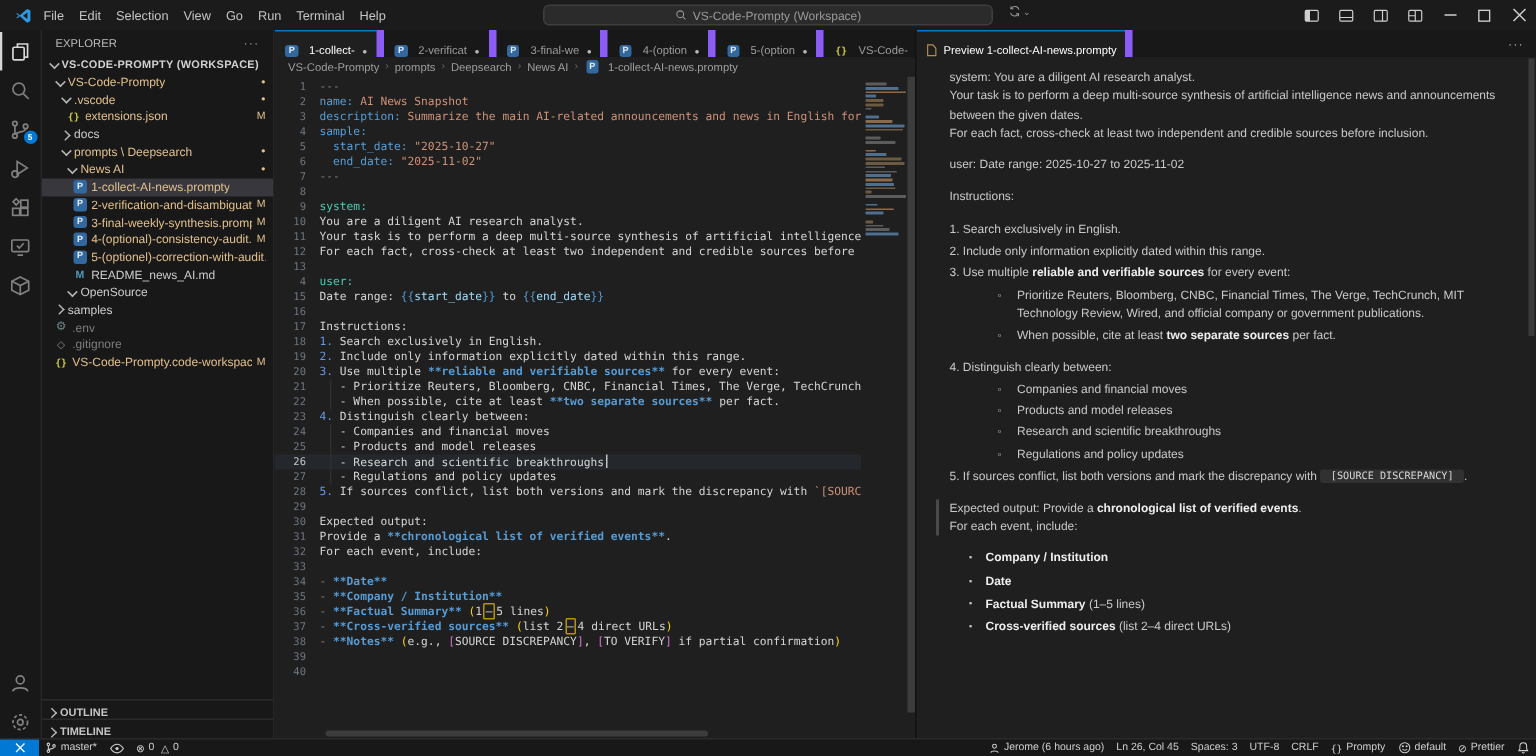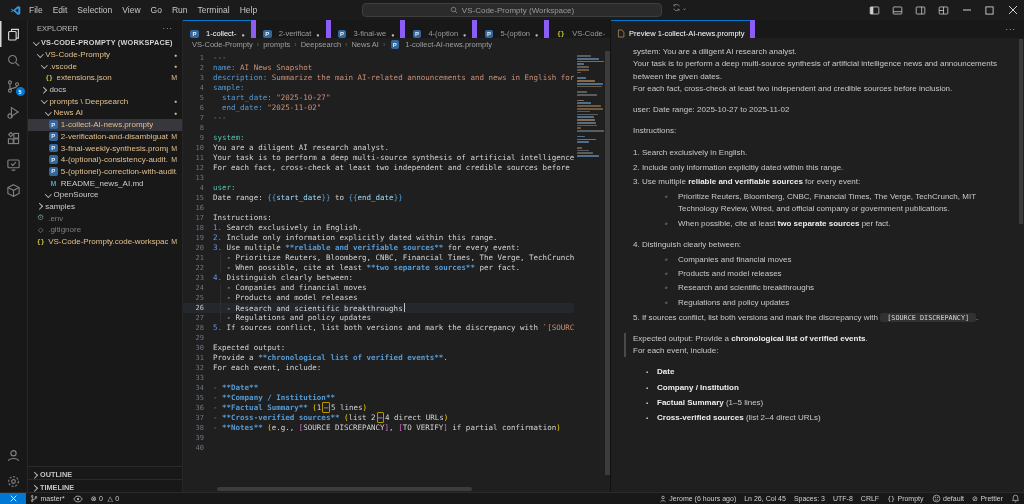--- a/index.html
+++ b/index.html
@@ -705,25 +705,25 @@
           </div>
           <div class="oli">5. If sources conflict, list both versions and mark the discrepancy with <span class="pcode">[SOURCE DISCREPANCY]</span>.</div>
         </div>
         <div class="pblock bordered">
           <div class="pline">Expected output: Provide a <span class="pb">chronological list of verified events</span>.</div>
           <div class="pline">For each event, include:</div>
         </div>
         <div class="pblock">
           <div class="uli">
             <span class="mk">▪</span>
-            <span><span class="pb">Date</span></span>
+            <span><span class="pb">Company / Institution</span></span>
           </div>
           <div class="uli">
             <span class="mk">▪</span>
-            <span><span class="pb">Company / Institution</span></span>
+            <span><span class="pb">Date</span></span>
           </div>
           <div class="uli">
             <span class="mk">▪</span>
             <span><span class="pb">Factual Summary</span> (1–5 lines)</span>
           </div>
           <div class="uli">
             <span class="mk">▪</span>
             <span><span class="pb">Cross-verified sources</span> (list 2–4 direct URLs)</span>
           </div>
         </div>

